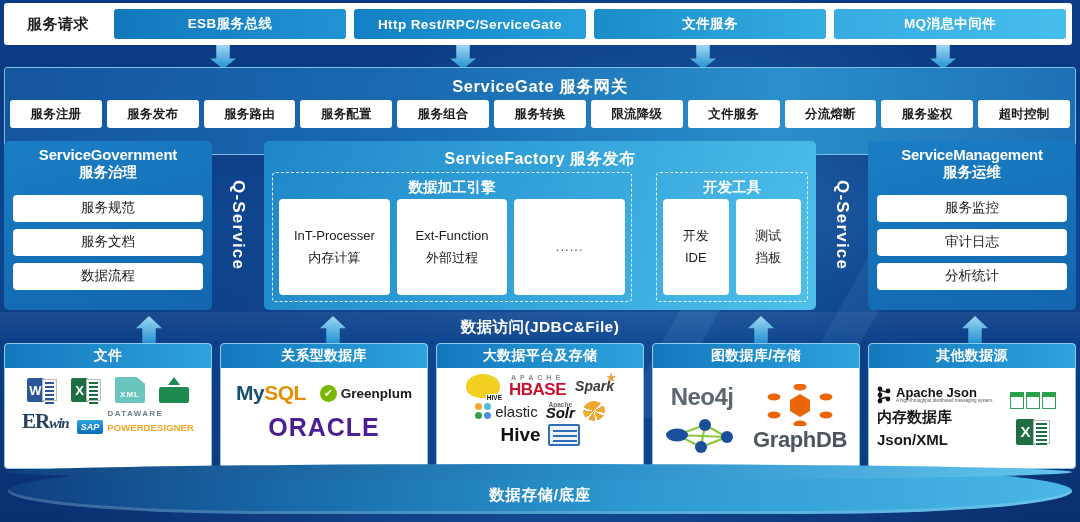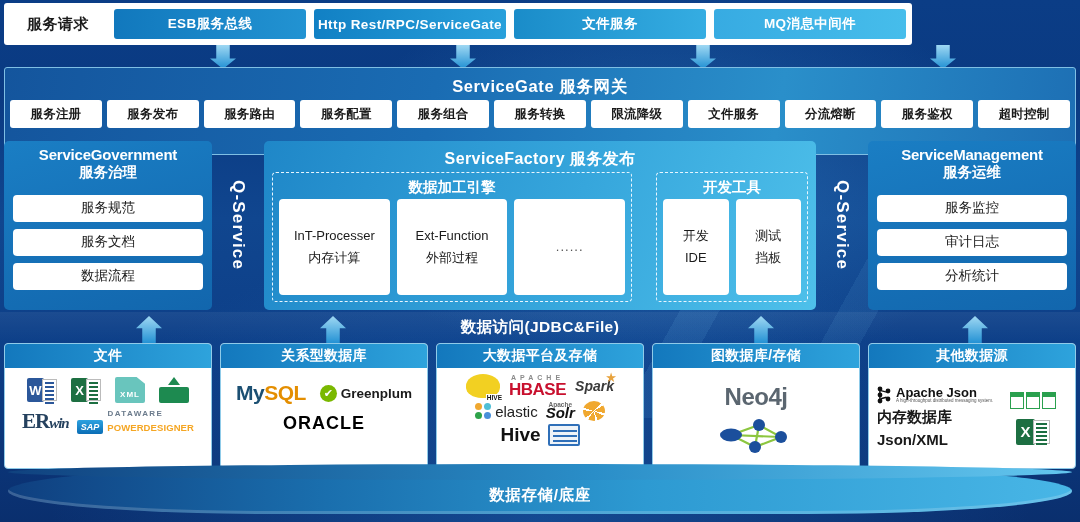--- a/index.html
+++ b/index.html
@@ -23,21 +23,21 @@
     background:
       linear-gradient(105deg, rgba(120,200,245,.12) 0 9%, rgba(120,200,245,0) 9% 24%,
                       rgba(120,200,245,.10) 24% 31%, rgba(120,200,245,0) 31% 52%,
                       rgba(120,200,245,.09) 52% 59%, rgba(120,200,245,0) 59% 100%);
     transform:skewX(-16deg);
   }
   #stage { position:absolute; inset:0; }
 
   
   .req-bar {
-    position:absolute; left:4px; top:3px; width:908px; height:42px;
+    position:absolute; left:4px; top:3px; width:1068px; height:42px;
     background:#ffffff; border-radius:3px;
     display:flex; align-items:center; padding:0 6px; gap:8px;
   }
   .req-title {
     flex:0 0 96px; text-align:center;
     font-size:15px; font-weight:bold; color:#1b1b1b; letter-spacing:.5px;
   }
   .req-btn {
     flex:1 1 0; height:30px; border-radius:3px;
     display:flex; align-items:center; justify-content:center;
@@ -176,21 +176,21 @@
     font-size:9px; font-weight:bold; padding:2px 4px; border-radius:2px;
     font-style:italic; }
   .pwrdsg { color:#f5a623; font-size:9.5px; font-weight:bold; letter-spacing:.1px; }
   .dataware { color:#6b7b8c; font-size:8px; font-weight:bold; letter-spacing:1.4px; }
   .mysql { font-size:21px; font-weight:bold; color:#1b4f72; letter-spacing:-.5px; }
   .mysql b { color:#e48e00; }
   .gplum { display:flex; align-items:center; gap:4px; }
   .gplum .dot { width:17px; height:17px; border-radius:50%; background:#7ab800;
     color:#fff; font-size:11px; display:flex; align-items:center; justify-content:center; }
   .gplum span { font-size:13.5px; font-weight:bold; color:#1a1a1a; }
-  .oracle { color:#000000; font-size:18px; font-weight:bold; letter-spacing:1px;text-align:right; }
+  .oracle { color:#4c1d95; font-size:25px; font-weight:bold; letter-spacing:1px;text-align:right; }
   .hivebee { width:34px; height:24px; background:#f2d022; border-radius:50% 50% 45% 45%;
     position:relative; }
   .hivebee:after { content:"HIVE"; position:absolute; right:-3px; bottom:-3px;
     font-size:6.5px; font-weight:bold; color:#111; background:#fff; padding:0 1px; }
   .hbase { line-height:.9; text-align:center; }
   .hbase .a { font-size:7px; color:#8a8a8a; letter-spacing:4px; font-weight:bold; }
   .hbase .n { font-size:17px; color:#c8102e; font-weight:bold; letter-spacing:-.5px; }
   .spark { font-style:italic; font-weight:bold; font-size:14px; color:#3a3a3a;
     position:relative; }
   .spark:after { content:"\2605"; position:absolute; right:-3px; top:-8px;
@@ -472,20 +472,34 @@
                 <path d="M12 22 L62 24"></path>
                   <path d="M40 12 L36 34"></path>
               </g>
               <g fill="#1b4f9c">
                 <ellipse cx="12" cy="22" rx="11" ry="6.5"></ellipse>
                 <circle cx="40" cy="12" r="6"></circle>
                 <circle cx="62" cy="24" r="6"></circle>
                 <circle cx="36" cy="34" r="6"></circle>
               </g>
             </svg>
+          </div>
+          <div style="display:flex;flex-direction:column;align-items:center;gap:1px">
+            <svg width="74" height="42" viewBox="0 0 74 42">
+              <g fill="#ec6608">
+                <polygon points="37,10 47,16 47,27 37,33 27,27 27,16"></polygon>
+                <ellipse cx="37" cy="3" rx="6.5" ry="3.4"></ellipse>
+                <ellipse cx="11" cy="13" rx="6.5" ry="3.4"></ellipse>
+                <ellipse cx="63" cy="13" rx="6.5" ry="3.4"></ellipse>
+                <ellipse cx="11" cy="31" rx="6.5" ry="3.4"></ellipse>
+                <ellipse cx="63" cy="31" rx="6.5" ry="3.4"></ellipse>
+                <ellipse cx="37" cy="40" rx="6.5" ry="3.4"></ellipse>
+              </g>
+            </svg>
+            <span class="graphdb">GraphDB</span>
           </div>
         </div>
       </div>
     </div>
 
     <div class="card">
       <div class="card-head">其他数据源</div>
       <div class="card-body">
         <div style="display:flex;height:100%">
           <div style="flex:1;display:flex;flex-direction:column;justify-content:center;gap:3px;padding-left:2px">

